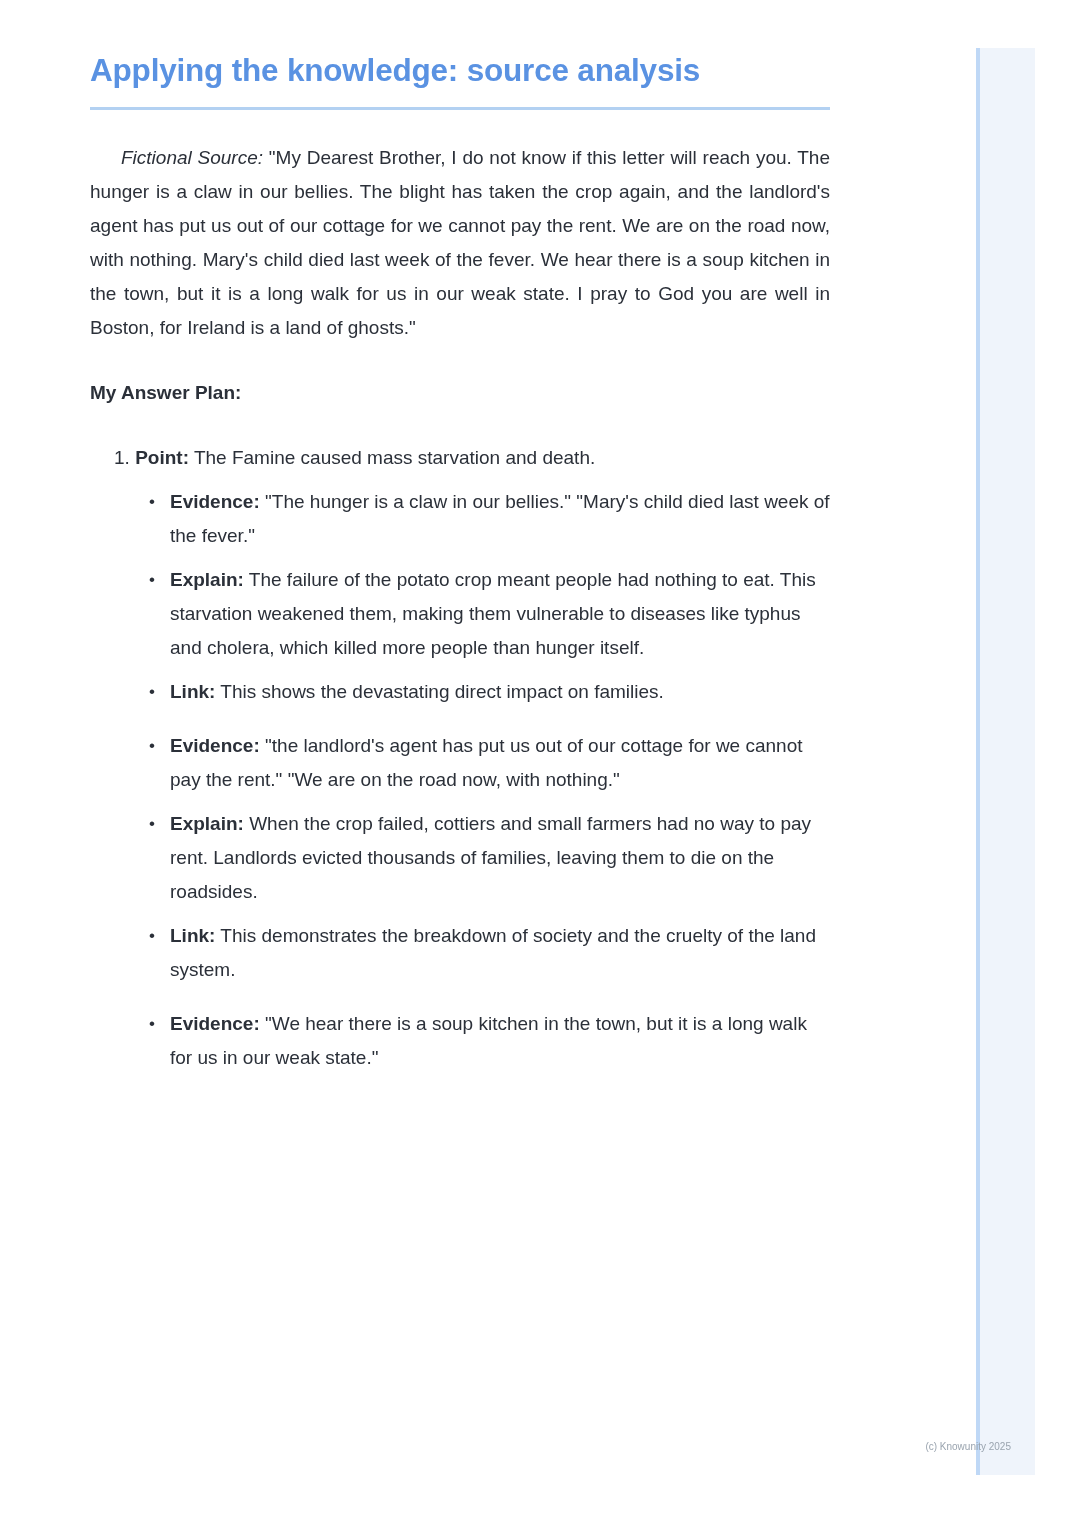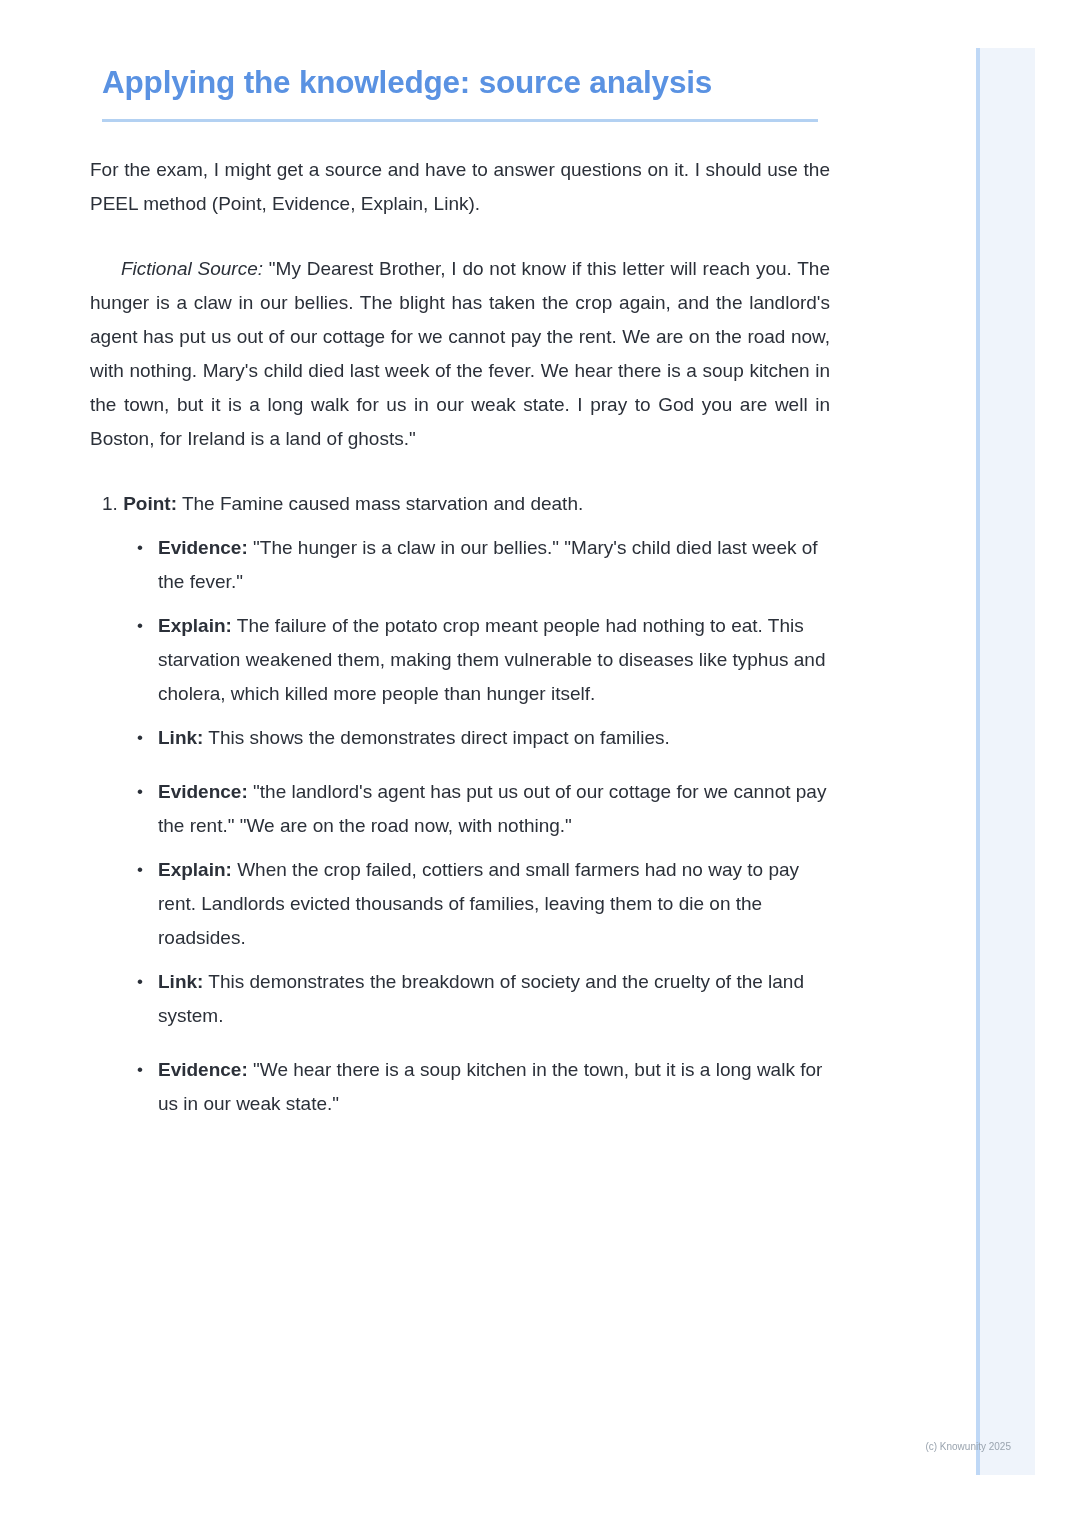--- a/index.html
+++ b/index.html
@@ -29,40 +29,40 @@
   .content {
     position: absolute;
     left: 90px;
     top: 50px;
     width: 740px;
     font-size: 19px;
     line-height: 34px;
     z-index: 2;
   }
   h1.page-title {
-    margin: 12px;
+    margin: 0;
     padding-bottom: 17px;
     border-bottom: 3px solid var(--underline, #b3d1f2);
     color: var(--title, #5a92e2);
     font-size: 31.5px;
     line-height: 40px;
     font-weight: 700;
     letter-spacing: -0.2px;
   }
   p.para {
     margin: 31px 0;
     text-align: justify;
   }
   .b { font-weight: 700; }
   .i { font-style: italic; margin-left: 31px; }
   .plan {
     margin-top: 24px;
     padding-left: 12px;
   }
-  .plan-item { margin-bottom: 20px; }
+  .plan-item { margin-bottom: 20px; margin-left: 12px; }
   .plan-item:last-child { margin-bottom: 0; }
   .plan-head { text-align: left; }
   .bullets { margin-left: 35px; }
   .bullet {
     display: flex;
     margin-top: 10px;
   }
   .bullet-dot {
     flex: none;
     width: 21px;
@@ -81,43 +81,43 @@
 </style>
 </head>
 <body>
 
 <div class="side-strip"></div>
 
 <main class="content">
 
   <h1 class="page-title">Applying the knowledge: source analysis</h1>
 
-  <p class="para"><span>For the exam, I might get a source and have to answer questions on it. I should use the PEEL method (Point, Evidence, Explain, Link).</span></p>
 
 
   <p class="para"><span class="i">Fictional Source:</span> <span>"My Dearest Brother, I do not know if this letter will reach you. The hunger is a claw in our bellies. The blight has taken the crop again, and the landlord's agent has put us out of our cottage for we cannot pay the rent. We are on the road now, with nothing. Mary's child died last week of the fever. We hear there is a soup kitchen in the town, but it is a long walk for us in our weak state. I pray to God you are well in Boston, for Ireland is a land of ghosts."</span></p>
 
 
+  <p class="para b">My Answer Plan:</p>
 
   <div class="plan">
 
     <div class="plan-item">
       <div class="plan-head"><span>1.</span> <span class="b">Point:</span> <span>The Famine caused mass starvation and death.</span></div>
       <div class="bullets">
         <div class="bullet">
           <span class="bullet-dot">•</span>
           <div class="bullet-text"><span class="b">Evidence:</span> <span>"The hunger is a claw in our bellies." "Mary's child died last week of the fever."</span></div>
         </div>
         <div class="bullet">
           <span class="bullet-dot">•</span>
           <div class="bullet-text"><span class="b">Explain:</span> <span>The failure of the potato crop meant people had nothing to eat. This starvation weakened them, making them vulnerable to diseases like typhus and cholera, which killed more people than hunger itself.</span></div>
         </div>
         <div class="bullet">
           <span class="bullet-dot">•</span>
-          <div class="bullet-text"><span class="b">Link:</span> <span>This shows the demonstrates direct impact on families.</span></div>
+          <div class="bullet-text"><span class="b">Link:</span> <span>This shows the devastating direct impact on families.</span></div>
         </div>
       </div>
     </div>
 
     <div class="plan-item">
       <div class="bullets">
         <div class="bullet">
           <span class="bullet-dot">•</span>
           <div class="bullet-text"><span class="b">Evidence:</span> <span>"the landlord's agent has put us out of our cottage for we cannot pay the rent." "We are on the road now, with nothing."</span></div>
         </div>

